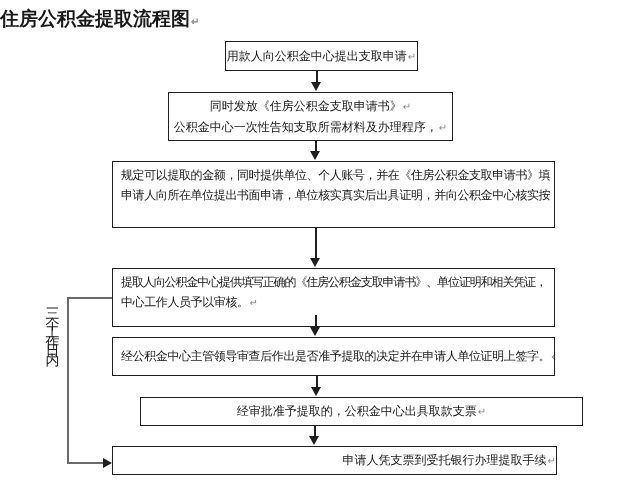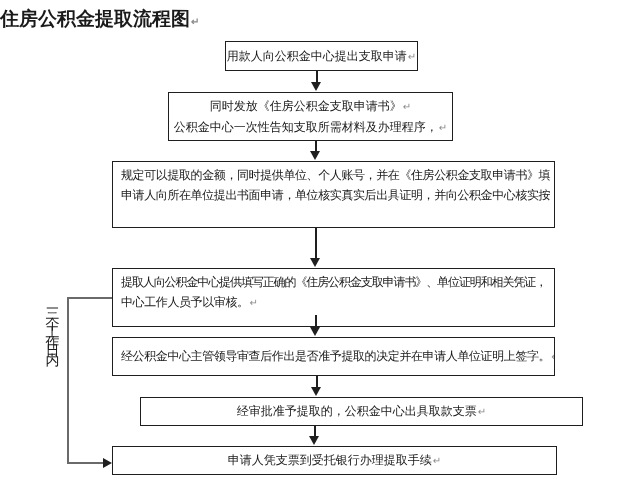--- a/index.html
+++ b/index.html
@@ -70,21 +70,21 @@
   }
   .side-label .ret { writing-mode: vertical-rl; margin-left: 0; }
   
   #box1 { left: 225px; top: 41px;  width: 193px; height: 30px; }
   #box2 { left: 168px; top: 92px;  width: 285px; height: 49px; }
   #box3 { left: 112px; top: 161px; width: 443px; height: 67px; }
   #box4 { left: 112px; top: 268px; width: 443px; height: 59px; }
   #box5 { left: 112px; top: 337px; width: 443px; height: 39px;
           display: flex; align-items: center; padding: 0 2px 0 8px; }
   #box6 { left: 112px; top: 397px; width: 443px; height: 29px; margin-left: 28px; }
-  #box7 { left: 112px; top: 446px; width: 445px; height: 29px; }
+  #box7 { left: 112px; top: 446px; width: 445px; height: 29px; align-items: flex-end; }
 </style>
 </head>
 <body>
 
 <div id="canvas">
 
   <div class="title">
     <span>住房公积金提取流程图</span><span class="ret">↵</span>
   </div>
 

